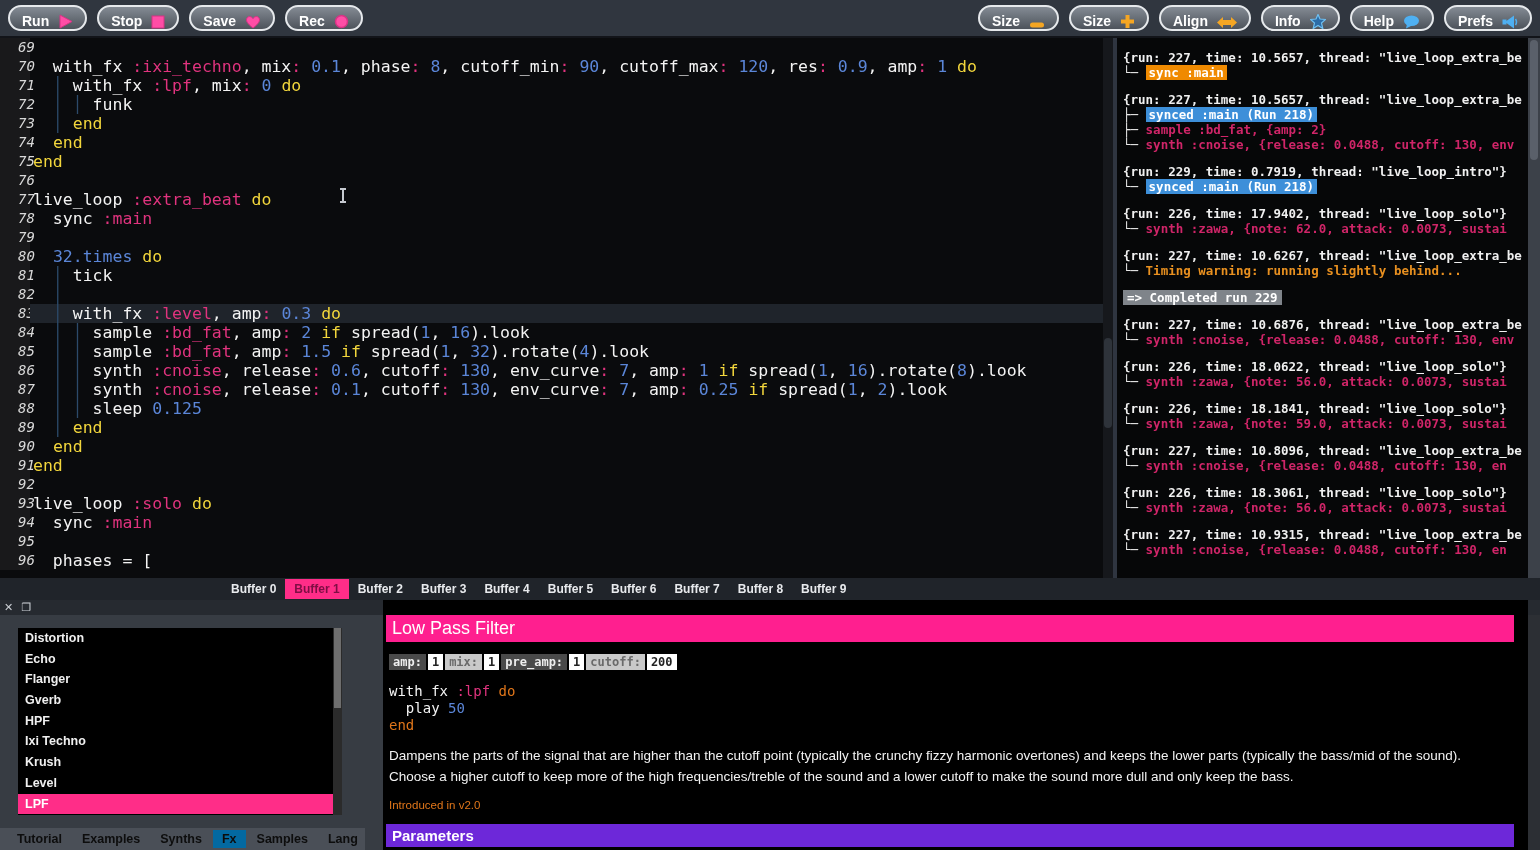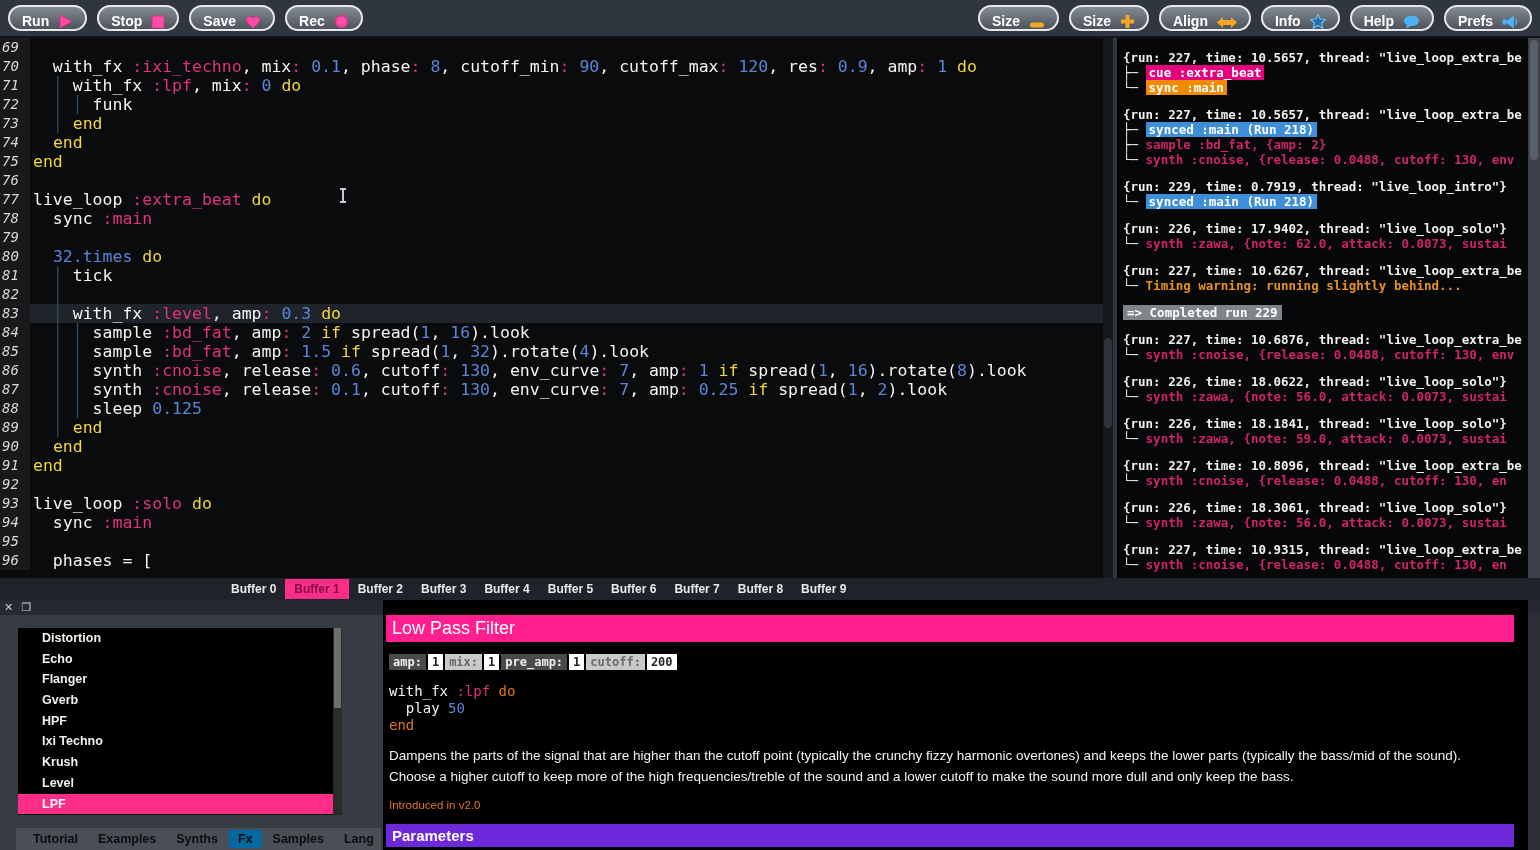--- a/index.html
+++ b/index.html
@@ -8,21 +8,21 @@
 
   
   .toolbar { position:absolute; left:0; top:0; width:1540px; height:38px; background:#30363f; border-bottom:2px solid #121419; display:flex; align-items:center; justify-content:space-between; padding:0 8px; }
   .tb-group { display:flex; gap:10px; }
   .tb-btn { display:flex; align-items:flex-end; gap:9px; height:26px; padding:0 12px; border:2px solid #e6e9ec; border-radius:14px; background:linear-gradient(#848b94,#4d535b); color:#fff; font-weight:bold; font-size:14px; cursor:default; }
   .tb-btn svg { display:block; }
 
   
   .editor { position:absolute; left:0; top:38px; width:1113px; height:540px; background:#0a0b0d; overflow:hidden; }
   .ed-row { display:flex; height:19px; line-height:19px; white-space:pre; }
-  .ed-ln { width:30px; flex:0 0 30px; background:#19191b; color:#d9d9d9; font-family:"DejaVu Sans Mono",monospace; font-style:italic; font-size:14px; padding-left:2px; }
+  .ed-ln { width:30px; flex:0 0 30px; background:#19191b; color:#d9d9d9; font-family:"DejaVu Sans Mono",monospace; font-style:italic; font-size:14px; padding-left:18px; }
   .ed-code { flex:1; font-family:"DejaVu Sans Mono",monospace; font-size:16.5px; padding-left:3px; overflow:hidden; }
   .ed-row.hl .ed-code { background:#1f242b; }
   .tk-w { color:#f4f4f4; } .tk-p { color:#e0337e; } .tk-y { color:#f2d63c; }
   .tk-b { color:#5b86d8; } .tk-o { color:#e0761a; } .tk-g { color:#2c4a6a; }
   .ed-scroll { position:absolute; right:0; top:0; width:10px; height:540px; background:#16181c; }
   .ed-scroll .thumb { position:absolute; top:300px; left:1px; width:8px; height:90px; background:#2e333a; border-radius:4px; }
 
   .ibeam { position:absolute; left:338px; top:188px; width:10px; height:15px; }
   .ibeam:before, .ibeam:after { content:""; position:absolute; left:2px; width:6px; height:2px; background:#c6cad0; }
   .ibeam:before { top:0; } .ibeam:after { bottom:0; }
@@ -50,26 +50,26 @@
   .buffer-tab.sel { background:#ff2d88; color:#7e0e44; }
 
   
   .dock { position:absolute; left:0; top:600px; width:1540px; height:250px; background:#373c43; }
   .dock-titlebar { position:absolute; left:0; top:0; width:1540px; height:15px; background:#262a30; }
   .dock-title { position:absolute; left:0; top:1px; width:1540px; text-align:center; color:#c9ccd1; font-size:10px; font-weight:bold; }
   .dock-icons { position:absolute; left:4px; top:0; display:flex; gap:8px; }
   .dock-ico { color:#cdd1d6; font-size:11px; line-height:15px; cursor:default; }
 
   .fx-list { position:absolute; left:18px; top:28px; width:324px; height:187px; background:#000; overflow:hidden; }
-  .fx-item { height:20.7px; line-height:20.7px; color:#f0f0f0; font-size:12.5px; font-weight:bold; padding-left:24px; cursor:default; }
+  .fx-item { height:20.7px; line-height:20.7px; color:#f0f0f0; font-size:12.5px; font-weight:bold; padding-left:7px; cursor:default; }
   .fx-item.sel { background:#ff2d88; color:#fff; }
   .fx-scroll { position:absolute; right:0; top:0; width:9px; height:187px; background:#2b2b2b; }
   .fx-scroll .thumb { position:absolute; top:0; left:1px; width:7px; height:80px; background:#6e6e6e; }
 
-  .doc-tabs { position:absolute; left:16px; top:228px; width:365px; height:22px; background:#4a4f57; display:flex; align-items:center; gap:2px; padding-left:8px; }
+  .doc-tabs { position:absolute; left:0; top:228px; width:365px; height:22px; background:#4a4f57; display:flex; align-items:center; gap:2px; padding-left:8px; }
   .doc-tab { color:#0d0d0d; font-size:12.5px; font-weight:bold; padding:2px 9px; cursor:default; }
   .doc-tab.sel { background:#0369a1; }
 
   .help-content { position:absolute; left:383px; top:0; width:1145px; height:250px; background:#000; padding:15px 14px 0 3px; overflow:hidden; }
   .doc-banner { background:#ff1f8f; color:#fff; font-size:18px; font-weight:normal; height:27px; line-height:27px; padding-left:6px; }
   .chips { margin:12px 0 0 3px; display:flex; }
   .chip { font-family:"DejaVu Sans Mono",monospace; font-size:12px; font-weight:bold; padding:1px 4px; margin-right:2px; }
   .chip-label-dark { background:#4a4a4a; color:#eee; }
   .chip-label-light { background:#c9c9c9; color:#6a6a6a; }
   .chip-value { background:#fff; color:#222; }
@@ -187,21 +187,20 @@
   <div class="ed-scroll" style="position:absolute; left:1103px; top:38px;">
       <div class="thumb"></div>
     </div>
   <div class="ibeam">
       <span></span>
     </div>
 
   <div class="log" id="log">
       <div class="log-entry">
         <div class="log-header">{run: 227, time: 10.5657, thread: "live_loop_extra_be</div>
-        <div class="log-child"><span class="log-branch">├─ </span><span class="lc-chip-pink">cue :extra_beat</span></div>
         <div class="log-child"><span class="log-branch">└─ </span><span class="lc-chip-orange">sync :main</span></div>
       </div>
       <div class="log-entry">
         <div class="log-header">{run: 227, time: 10.5657, thread: "live_loop_extra_be</div>
         <div class="log-child"><span class="log-branch">├─ </span><span class="lc-chip-blue">synced :main (Run 218)</span></div>
         <div class="log-child"><span class="log-branch">├─ </span><span class="lc-pink">sample :bd_fat, {amp: 2}</span></div>
         <div class="log-child"><span class="log-branch">└─ </span><span class="lc-pink">synth :cnoise, {release: 0.0488, cutoff: 130, env</span></div>
       </div>
       <div class="log-entry">
         <div class="log-header">{run: 229, time: 0.7919, thread: "live_loop_intro"}</div>

